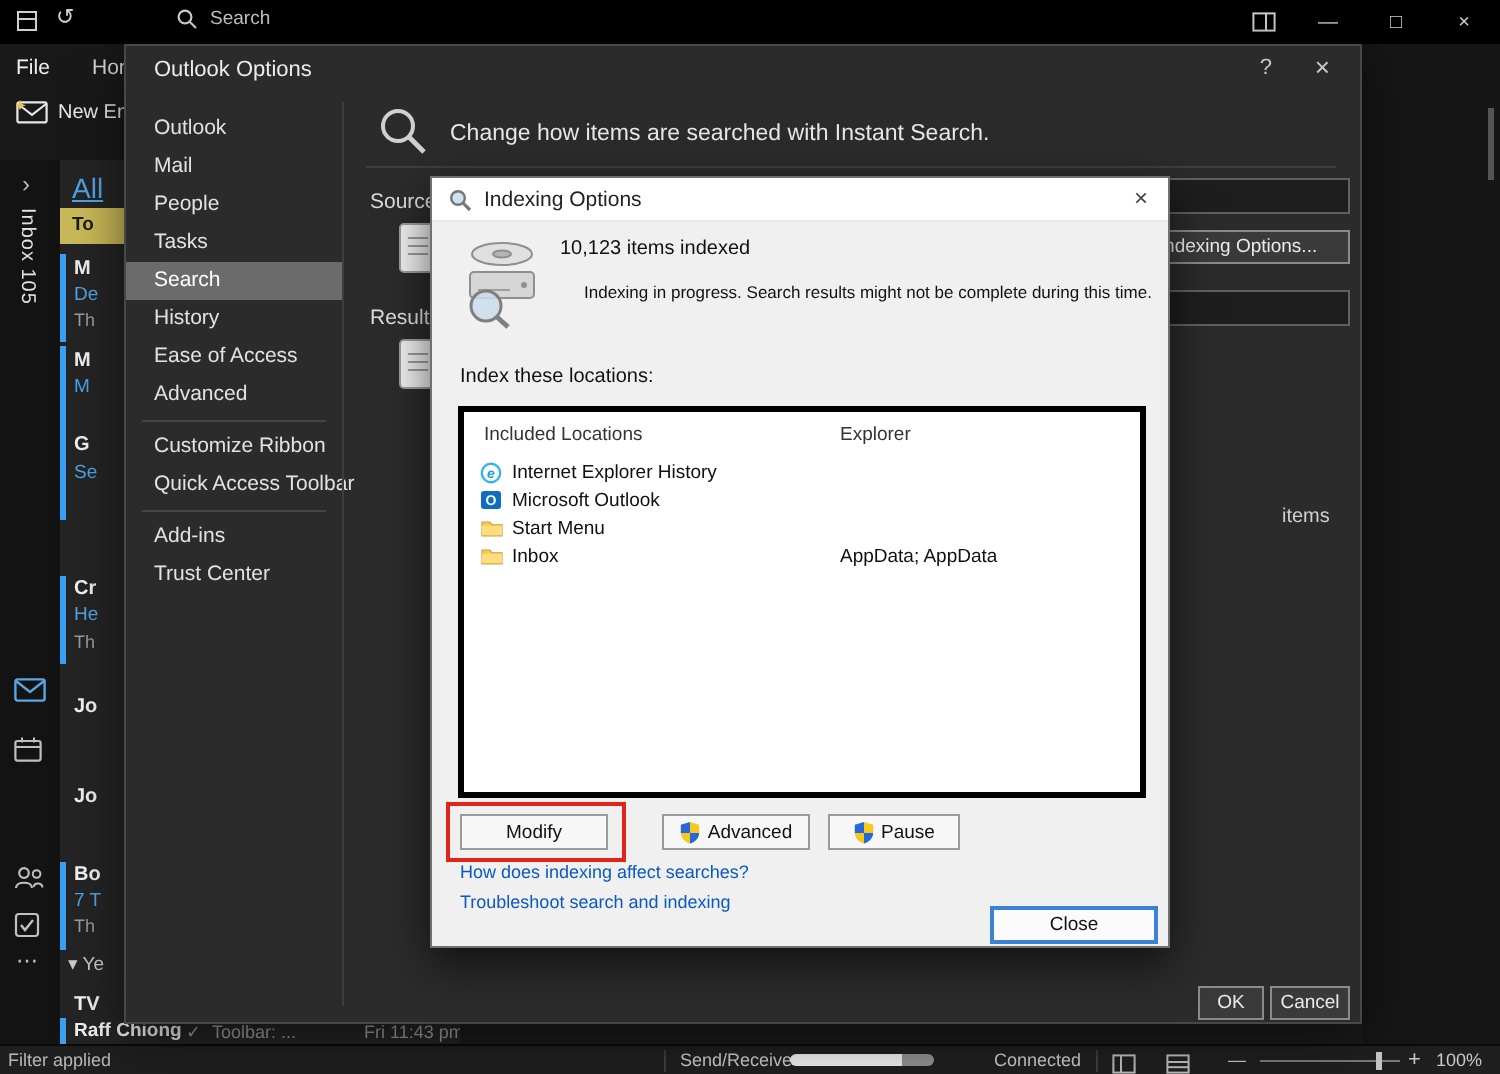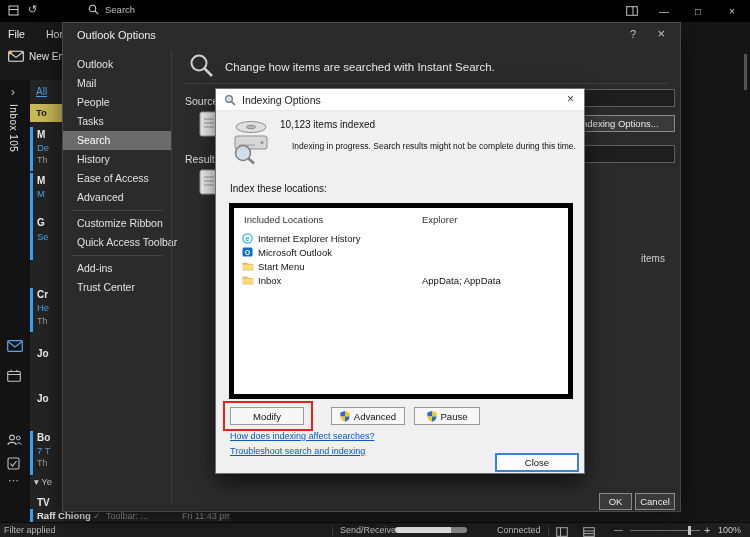--- a/index.html
+++ b/index.html
@@ -21,21 +21,21 @@
   .new-email{position:absolute;left:8px;top:28px;display:flex;align-items:center;gap:5px;font-size:10px;color:#e8e8e8;white-space:nowrap;}
 
   
   .navstrip{position:absolute;left:0;top:80px;width:30px;height:442px;background:#131313;}
   .nav-chev{position:absolute;left:11px;top:5px;color:#bbb;font-size:12px;}
   .vlabel{position:absolute;left:8px;top:24px;writing-mode:vertical-rl;font-size:10px;color:#e2e2e2;letter-spacing:0.5px;}
   .nav-ic{position:absolute;left:7px;}
 
   
   .maillist{position:absolute;left:30px;top:80px;width:200px;height:442px;background:#242424;overflow:hidden;}
-  .m-filter{position:absolute;left:6px;top:6px;color:#4fa3e3;font-size:10px;text-decoration:underline;}
+  .m-filter{position:absolute;left:6px;top:6px;color:#4fa3e3;font-size:14px;text-decoration:underline;}
   .m-badge{position:absolute;left:0;top:24px;width:200px;height:18px;background:#c9b958;}
   .m-badge span{position:absolute;left:6px;top:3px;color:#1d1d1d;font-size:9.5px;font-weight:bold;}
   .ubar{position:absolute;left:0;width:3px;background:#3aa0f3;}
   .m-sender{position:absolute;left:7px;color:#f0f0f0;font-size:10px;font-weight:bold;white-space:nowrap;}
   .m-subject{position:absolute;left:7px;color:#4fa3e3;font-size:9.5px;white-space:nowrap;}
   .m-preview{position:absolute;left:7px;color:#9a9a9a;font-size:9px;white-space:nowrap;}
   .m-group{position:absolute;left:4px;color:#c9c9c9;font-size:9.5px;}
   .m-check{position:absolute;color:#9a9a9a;font-size:9px;}
 
   .reading-pane{position:absolute;left:230px;top:80px;width:451px;height:442px;background:#1b1b1b;}
@@ -66,29 +66,29 @@
   .dbtn{position:absolute;height:17px;background:#3a3a3a;border:1px solid #8a8a8a;color:#eaeaea;font-size:9.5px;text-align:center;line-height:15px;font-family:inherit;}
 
   
   .idx{position:absolute;left:215px;top:88px;width:370px;height:386px;background:#f0f0f0;border:1px solid #707070;box-shadow:0 8px 20px rgba(0,0,0,.6);z-index:20;color:#000;}
   .idx-titlebar{position:absolute;left:0;top:0;width:100%;height:22px;background:#fff;border-bottom:1px solid #e8e8e8;}
   .idx-title{position:absolute;left:26px;top:5px;font-size:10.5px;color:#222;}
   .idx-close{position:absolute;right:10px;top:3px;font-size:12px;color:#444;cursor:default;}
   .idx-count{position:absolute;left:64px;top:30px;font-size:10px;color:#111;}
   .idx-note{position:absolute;left:64px;top:52px;font-size:8.5px;color:#111;white-space:nowrap;padding-left:12px;}
   .idx-loclabel{position:absolute;left:14px;top:94px;font-size:10px;color:#111;}
-  .idx-list{position:absolute;left:13px;top:114px;width:344px;height:196px;background:#fff;border:5px solid #000000;}
+  .idx-list{position:absolute;left:13px;top:114px;width:344px;height:196px;background:#fff;border:3px solid #000000;}
   .idx-colhead{position:absolute;top:6px;font-size:9.5px;color:#333;}
   .loc-row{position:absolute;left:0;width:100%;height:14px;}
   .loc-ic{position:absolute;left:8px;top:1px;line-height:0;}
   .loc-name{position:absolute;left:24px;top:1px;font-size:9.5px;color:#111;white-space:nowrap;}
   .loc-ex{position:absolute;left:188px;top:1px;font-size:9.5px;color:#111;white-space:nowrap;}
   .lbtn{position:absolute;height:18px;background:#f7f7f7;border:1px solid #9a9a9a;font-size:9.5px;color:#111;display:flex;align-items:center;justify-content:center;gap:4px;font-family:inherit;}
   .red-box{position:absolute;left:7px;top:312px;width:90px;height:30px;border:2px solid #e2231a;z-index:5;pointer-events:none;}
-  .idx-link{position:absolute;left:14px;font-size:9px;color:#0a58c4;text-decoration:underline;cursor:pointer;}
+  .idx-link{position:absolute;left:14px;font-size:9px;color:#0a58c4;cursor:pointer;}
   .close-btn{border:2px solid #3a82d6;background:#fbfbfb;}
 </style>
 </head>
 <body>
 
 <svg width="0" height="0" style="position:absolute" aria-hidden="true">
   <defs>
     <clipPath id="shieldClip">
         <path d="M5 0 L9.6 1.4 V5.2 C9.6 8.2 7.4 10 5 10.8 C2.6 10 0.4 8.2 0.4 5.2 V1.4 Z"></path>
       </clipPath>

